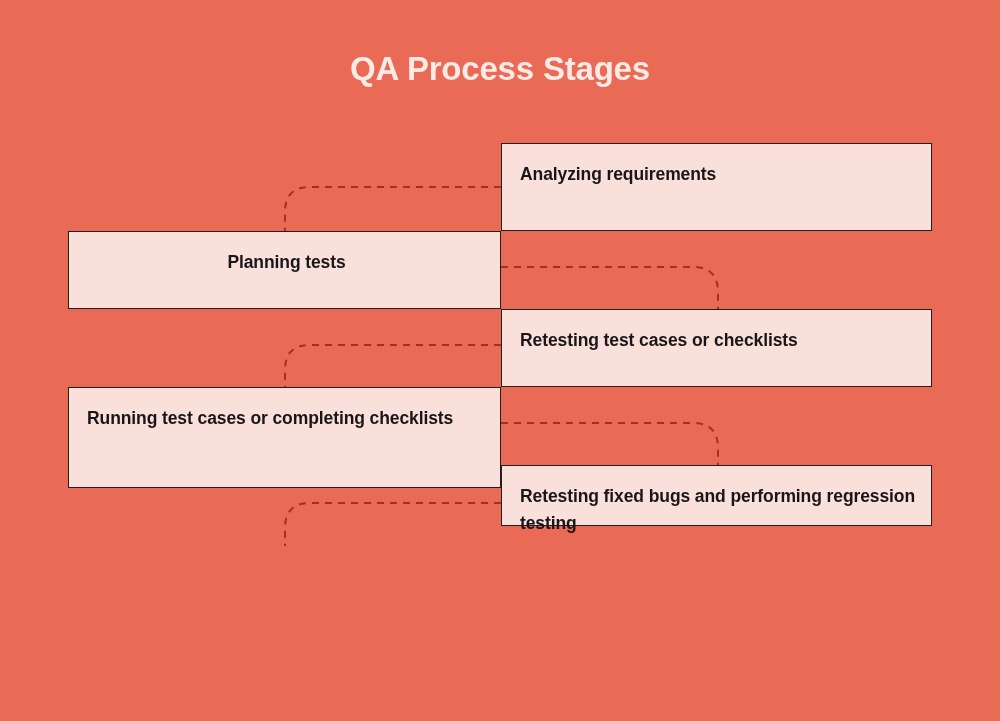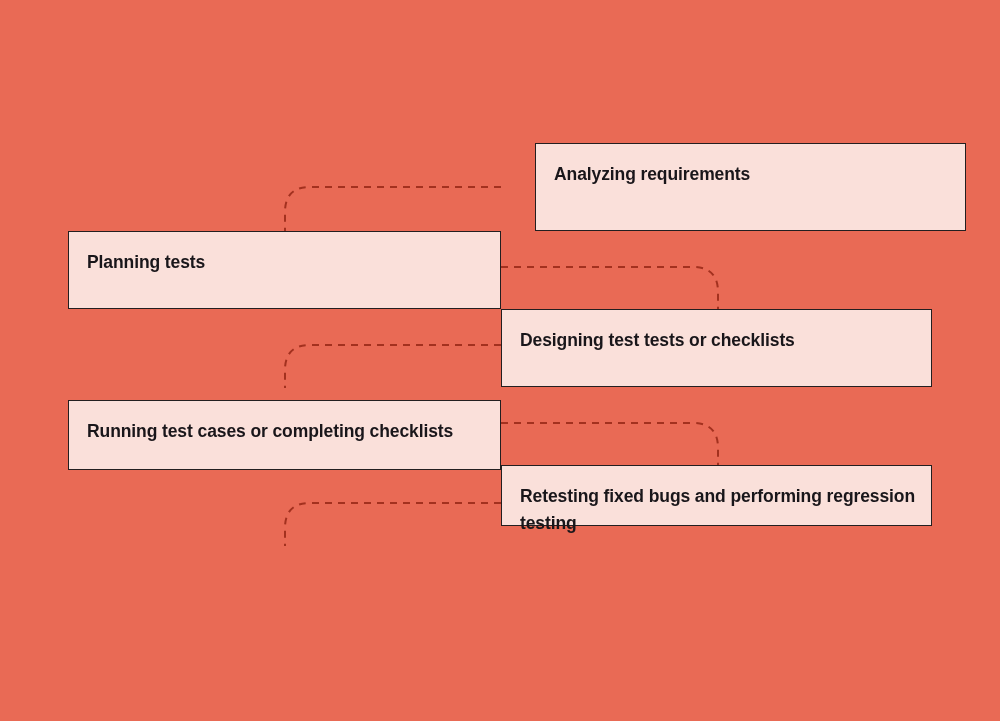--- a/index.html
+++ b/index.html
@@ -50,53 +50,54 @@
     top: 17px;
     font-size: 17.5px;
     font-weight: bold;
     line-height: 1.55;
     color: #19161a;
     letter-spacing: -0.1px;
   }
   
   .box-left  { left: 68px;  width: 433px; }
   .box-right { left: 501px; width: 431px; }
-  .row0 { top: 143px; height: 88px; margin-left: 34px; }
-  .row1 { top: 231px; height: 78px; }
+  .row0 { top: 143px; height: 88px; }
+  .row1 { top: 231px; height: 78px; text-align: center; }
   .row2 { top: 309px; height: 78px; }
-  .row3 { top: 387px; height: 70px; margin-top: 13px; }
+  .row3 { top: 387px; height: 101px; }
   .row4 { top: 465px; height: 61px; }
   .row5 { top: 543px; height: 82px; }
 </style>
 </head>
 <body>
 
 <div id="canvas">
 
+  <div id="title">QA Process Stages</div>
 
   <svg class="connectors" viewBox="0 0 1000 721" width="1000" height="721" aria-hidden="true">
     <g fill="none" stroke="#a3311f" stroke-width="2" stroke-dasharray="7 6" stroke-linecap="butt">
       <path d="M 501 187 L 310 187 Q 285 187 285 212 L 285 232"></path>
       <path d="M 501 267 L 693 267 Q 718 267 718 292 L 718 310"></path>
       <path d="M 501 345 L 310 345 Q 285 345 285 370 L 285 388"></path>
       <path d="M 501 423 L 693 423 Q 718 423 718 448 L 718 466"></path>
       <path d="M 501 503 L 310 503 Q 285 503 285 528 L 285 546"></path>
     </g>
   </svg>
 
   <div class="stage-box box-right row0">
     <div class="stage-label">Analyzing requirements</div>
   </div>
 
   <div class="stage-box box-left row1">
     <div class="stage-label">Planning tests</div>
   </div>
 
   <div class="stage-box box-right row2">
-    <div class="stage-label">Designing test tests or checklists</div>
+    <div class="stage-label">Retesting test cases or checklists</div>
   </div>
 
   <div class="stage-box box-left row3">
     <div class="stage-label">Running test cases or completing checklists</div>
   </div>
 
   <div class="stage-box box-right row4">
     <div class="stage-label">Retesting fixed bugs and performing regression testing</div>
   </div>
 

